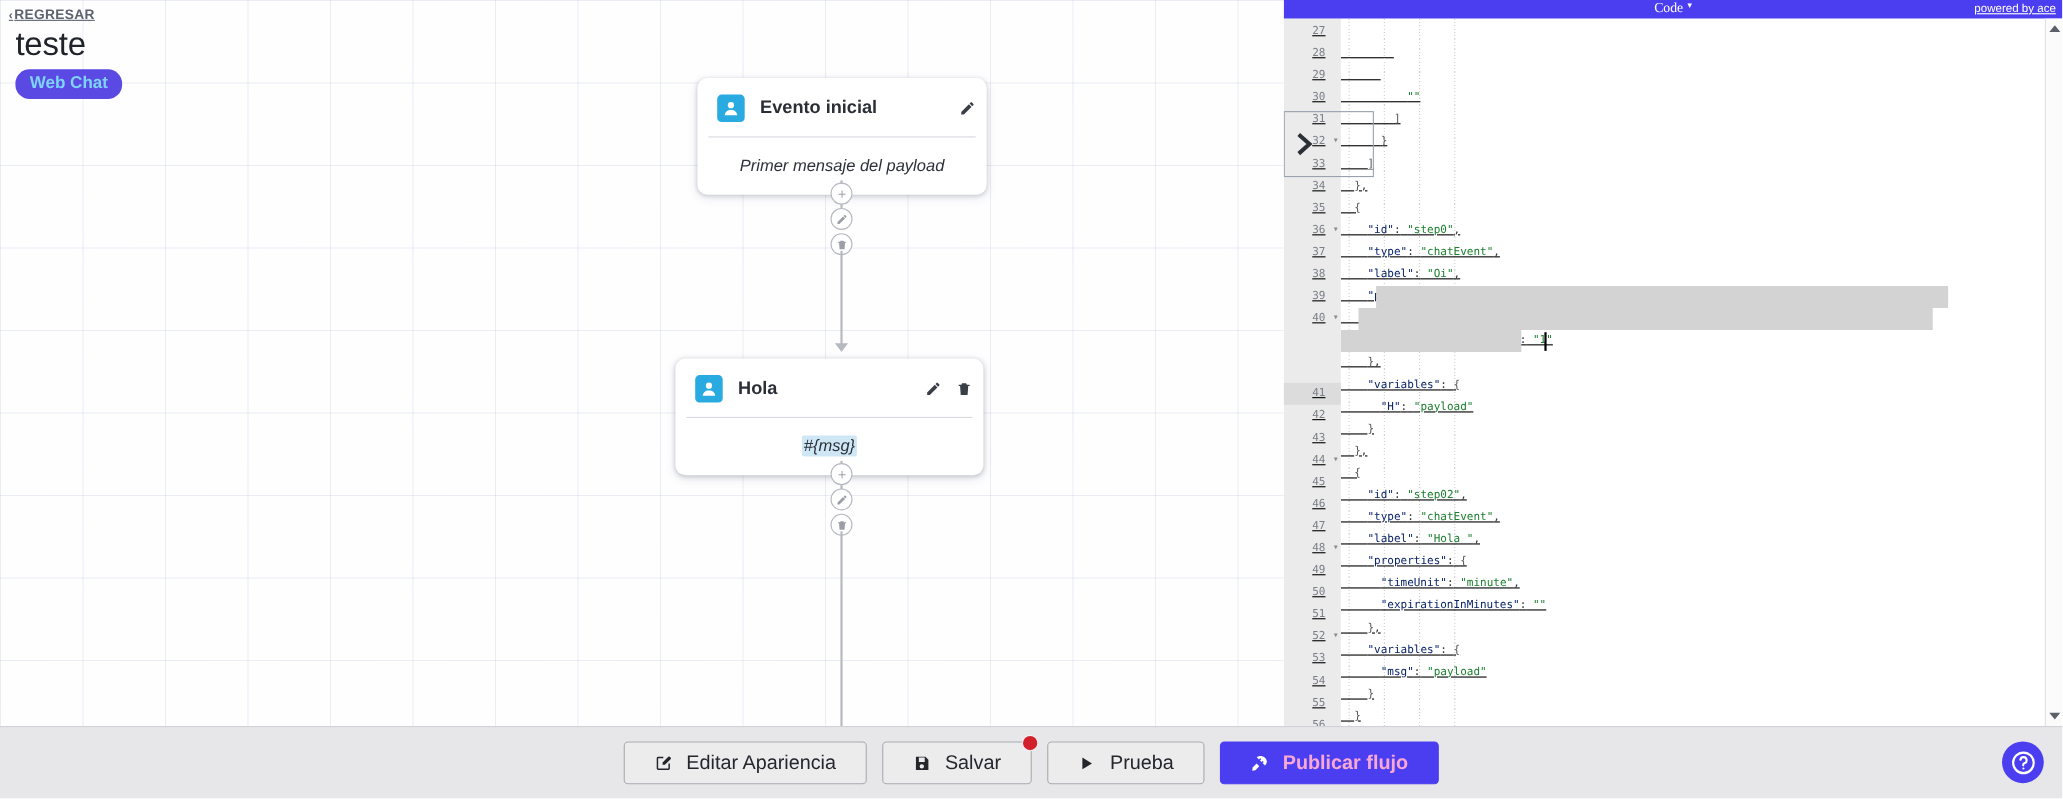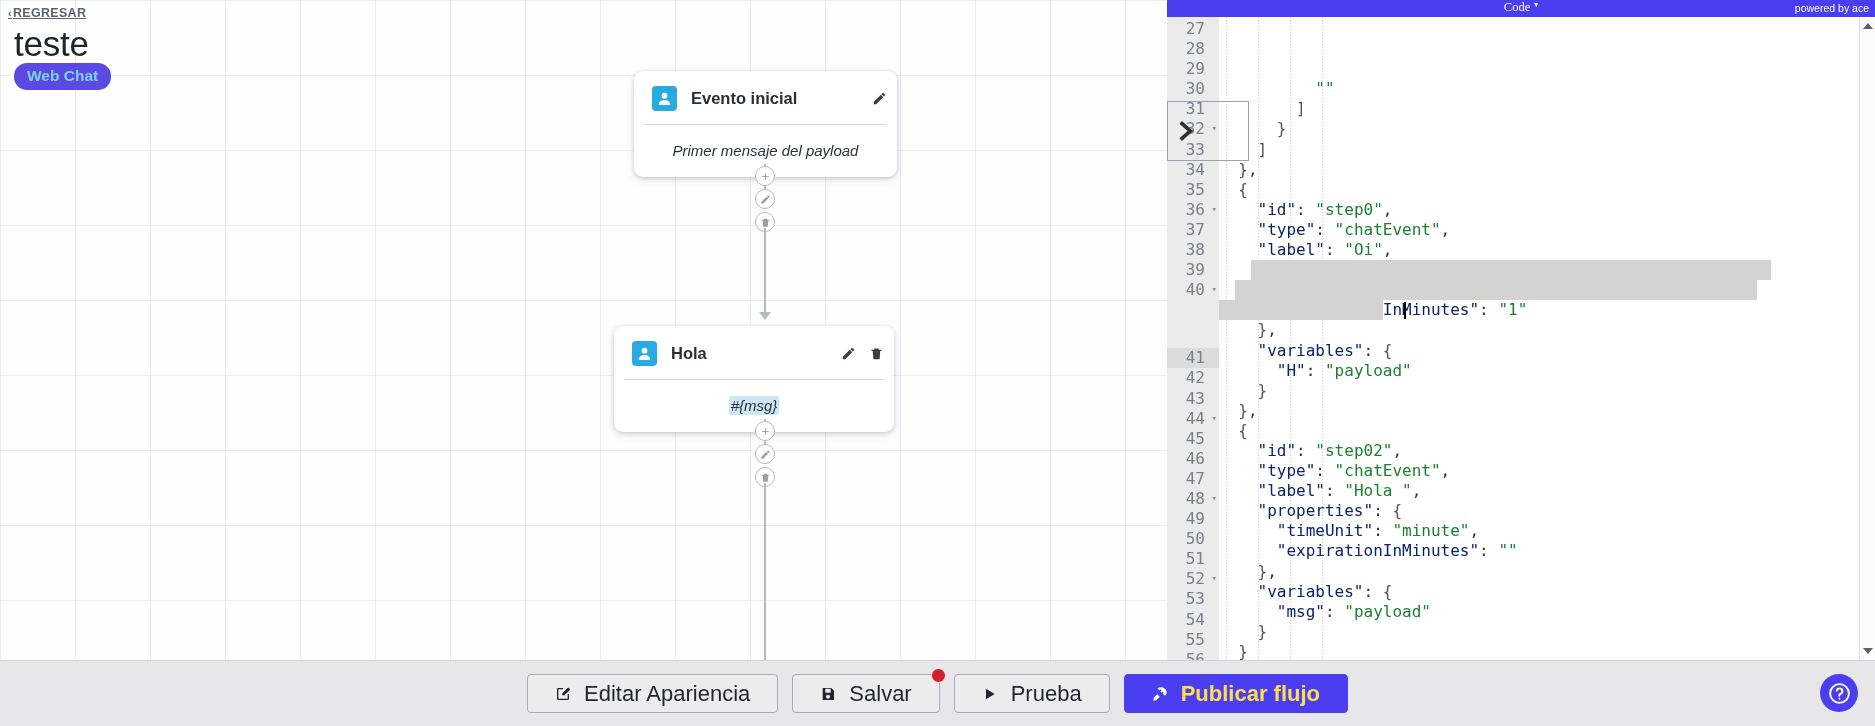--- a/index.html
+++ b/index.html
@@ -25,21 +25,21 @@
   
   .back-link {
     position: absolute; left: 8px; top: 6px;
     font-size: 12.5px; font-weight: bold; letter-spacing: .3px;
     color: #5c6370; text-decoration: underline;
     cursor: pointer; white-space: nowrap;
   }
   .back-link .chev { font-size: 11px; margin-right: 1px; }
   .flow-title {
     position: absolute; left: 14px; top: 24px;
-    font-size: 35px; font-weight: 400; color: #20232a; letter-spacing: -.2px;
+    font-size: 30px; font-weight: 400; color: #20232a; letter-spacing: -.2px;
   }
   .channel-badge {
     position: absolute; left: 14px; top: 63px;
     background: #5a4ae3; color: #7dd3fc;
     font-size: 15.5px; font-weight: bold;
     padding: 4px 13px 5px; border-radius: 13px;
     white-space: nowrap;
   }
 
   
@@ -107,28 +107,29 @@
     height: 17px; background: #4b3ef0; position: relative;
     display: flex; align-items: flex-start; justify-content: center;
   }
   .editor-bar .title {
     font-size: 12.5px; color: #fff;
     font-family: "Liberation Serif", serif;
   }
   .editor-bar .caret { font-size: 8px; color: #fff; margin-left: 4px; }
   .editor-bar .ace-credit {
     position: absolute; right: 6px; top: 2px;
-    font-size: 10.5px; color: #fff; cursor: pointer; padding-left: 14px;
+    font-size: 10.5px; color: #fff; text-decoration: underline; cursor: pointer; padding-left: 14px;
   }
 
   .code-wrap {
     position: relative; height: 643px;
     font-family: "DejaVu Sans Mono", monospace;
-    font-size: 16px; line-height: 20.1px;
+    font-size: 10px; line-height: 20.1px;
     display: flex;
+    text-decoration: underline;
   }
   .gutter {
     width: 52px; flex: 0 0 52px; background: #ebebeb;
     color: #7b7f87; text-align: right; padding-top: 2px;
     position: relative; user-select: none;
   }
   .gutter .gline { padding-right: 14px; position: relative; height: 20.1px; }
   .gutter .gline.fold::after {
     content: "▾"; position: absolute; right: 2px; top: -1px;
     font-size: 9px; color: #8a8d94;
@@ -184,25 +185,25 @@
     position: absolute; left: 0; bottom: 0;
     width: 1875px; height: 66px;
     background: #e7e7e9; border-top: 1px solid #d2d2d6;
     display: flex; align-items: center; justify-content: center; gap: 14px;
   }
   .tbtn {
     position: relative; height: 39px;
     background: #ececed; border: 1px solid #a9abb0; border-radius: 4px;
     display: flex; align-items: center; gap: 13px;
     padding: 0 27px; cursor: pointer;
-    font-size: 22px; color: #24262c;
+    font-size: 18px; color: #24262c;
   }
   .tbtn svg { width: 16px; height: 16px; fill: #24262c; flex: 0 0 auto; }
   .tbtn.primary {
-    background: #4b3ef0; border-color: #4b3ef0; color: #fde047; font-weight: bold;
+    background: #4b3ef0; border-color: #4b3ef0; color: #f9a8d4; font-weight: bold;
   }
   .tbtn.primary svg { fill: #fff; }
   .badge-dot {
     position: absolute; top: -7px; right: -7px;
     width: 15px; height: 15px; border-radius: 50%;
     background: #d11f2c; border: 1.5px solid #f2f2f3;
   }
   .help-fab {
     position: absolute; right: 17px; bottom: 14px;
     width: 38px; height: 38px; border-radius: 50%;

